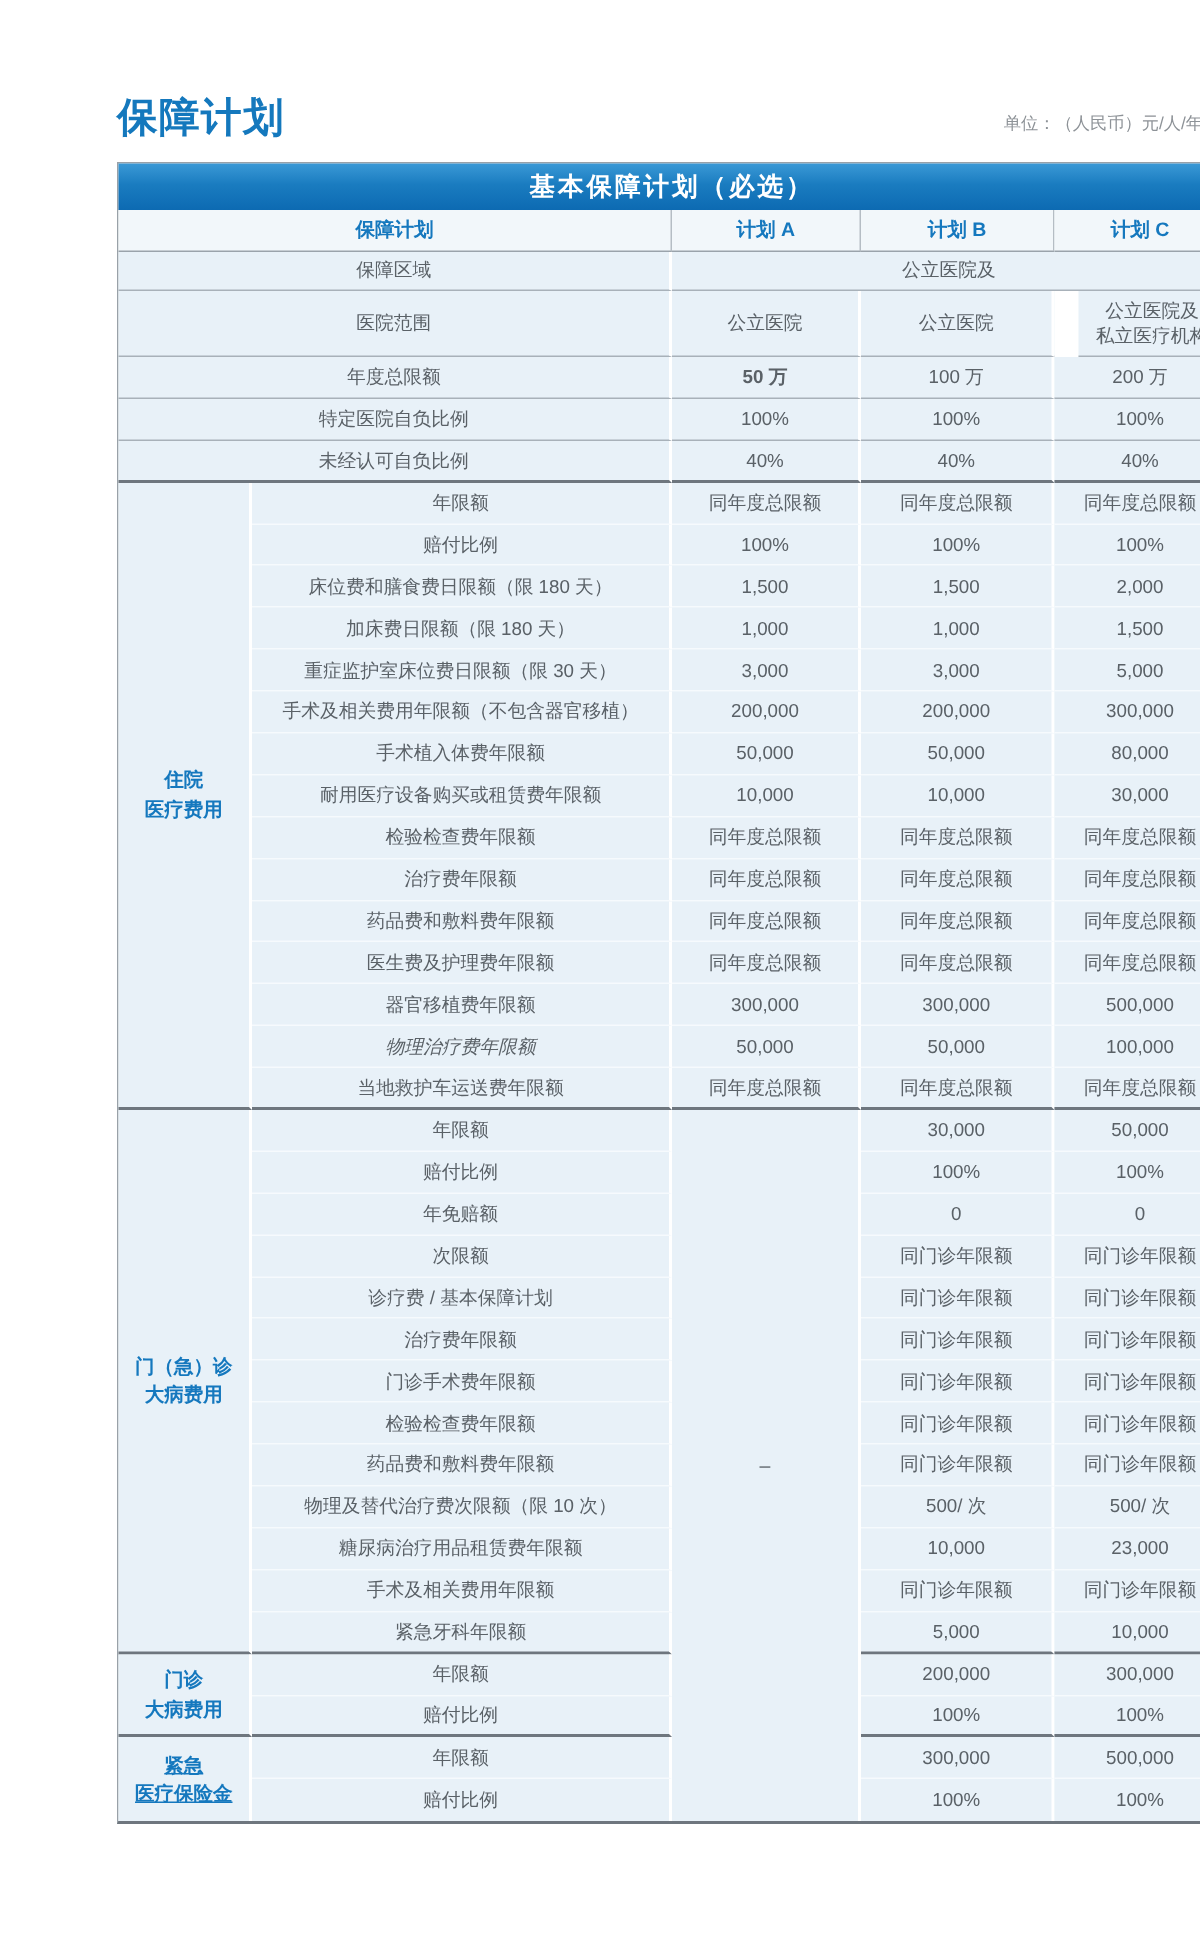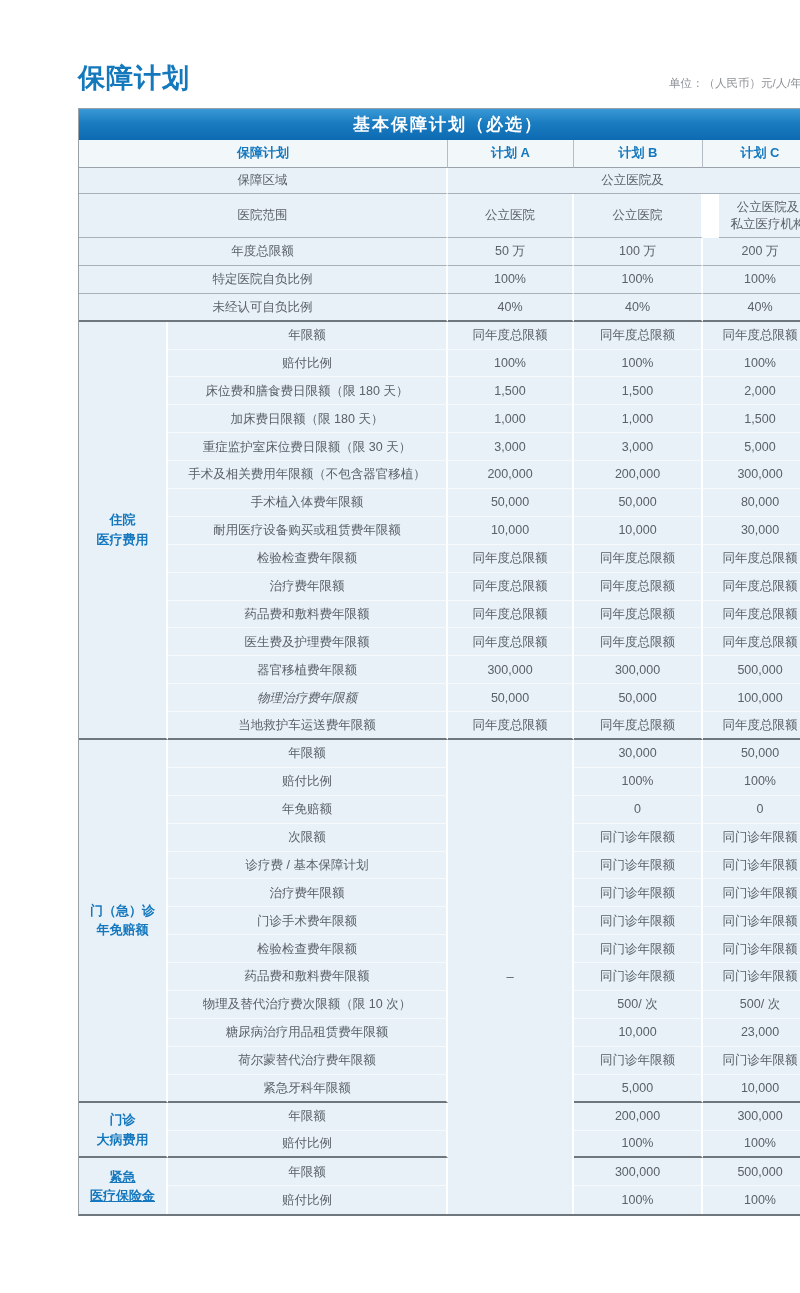--- a/index.html
+++ b/index.html
@@ -71,21 +71,21 @@
         <div class="c hdr" style="grid-area: 1 / 4;">计划 B</div>
         <div class="c hdr norr" style="grid-area: 1 / 5;">计划 C</div>
         <div class="c topsep" style="grid-area: 2 / 1 / auto / span 2;">保障区域</div>
         <div class="c topsep norr" style="grid-area: 2 / 3 / auto / span 3;">公立医院及</div>
         <div class="c topsep" style="grid-area: 3 / 1 / auto / span 2;">医院范围</div>
         <div class="c topsep" style="grid-area: 3 / 3;">公立医院</div>
         <div class="c topsep" style="grid-area: 3 / 4;">公立医院</div>
         <div class="c topsep norr" style="grid-area: 3 / 5; margin-left: 16px;">公立医院及
 私立医疗机构</div>
         <div class="c topsep" style="grid-area: 4 / 1 / auto / span 2;">年度总限额</div>
-        <div class="c topsep" style="grid-area: 4 / 3;">50 万</div>
+        <div class="c topsep" style="grid-area: 4 / 3; font-weight: bold;">50 万</div>
         <div class="c topsep" style="grid-area: 4 / 4;">100 万</div>
         <div class="c topsep norr" style="grid-area: 4 / 5;">200 万</div>
         <div class="c topsep" style="grid-area: 5 / 1 / auto / span 2;">特定医院自负比例</div>
         <div class="c topsep" style="grid-area: 5 / 3;">100%</div>
         <div class="c topsep" style="grid-area: 5 / 4;">100%</div>
         <div class="c topsep norr" style="grid-area: 5 / 5;">100%</div>
         <div class="c secend" style="grid-area: 6 / 1 / auto / span 2;">未经认可自负比例</div>
         <div class="c secend" style="grid-area: 6 / 3;">40%</div>
         <div class="c secend" style="grid-area: 6 / 4;">40%</div>
         <div class="c secend norr" style="grid-area: 6 / 5;">40%</div>
@@ -145,21 +145,21 @@
         <div class="c  norr" style="grid-area: 19 / 5;">500,000</div>
         <div class="c" style="grid-area: 20 / 2; font-style: italic;">物理治疗费年限额</div>
         <div class="c" style="grid-area: 20 / 3;">50,000</div>
         <div class="c" style="grid-area: 20 / 4;">50,000</div>
         <div class="c  norr" style="grid-area: 20 / 5;">100,000</div>
         <div class="c secend" style="grid-area: 21 / 2;">当地救护车运送费年限额</div>
         <div class="c secend" style="grid-area: 21 / 3;">同年度总限额</div>
         <div class="c secend" style="grid-area: 21 / 4;">同年度总限额</div>
         <div class="c secend norr" style="grid-area: 21 / 5;">同年度总限额</div>
         <div class="c group secend" style="grid-area: 22 / 1 / span 13;">门（急）诊
-年免赔额</div>
+大病费用</div>
         <div class="c dash nobb" style="grid-area: 22 / 3 / span 17;">–</div>
         <div class="c" style="grid-area: 22 / 2;">年限额</div>
         <div class="c" style="grid-area: 22 / 4;">30,000</div>
         <div class="c  norr" style="grid-area: 22 / 5;">50,000</div>
         <div class="c" style="grid-area: 23 / 2;">赔付比例</div>
         <div class="c" style="grid-area: 23 / 4;">100%</div>
         <div class="c  norr" style="grid-area: 23 / 5;">100%</div>
         <div class="c" style="grid-area: 24 / 2;">年免赔额</div>
         <div class="c" style="grid-area: 24 / 4;">0</div>
         <div class="c  norr" style="grid-area: 24 / 5;">0</div>
@@ -180,21 +180,21 @@
         <div class="c  norr" style="grid-area: 29 / 5;">同门诊年限额</div>
         <div class="c" style="grid-area: 30 / 2;">药品费和敷料费年限额</div>
         <div class="c" style="grid-area: 30 / 4;">同门诊年限额</div>
         <div class="c  norr" style="grid-area: 30 / 5;">同门诊年限额</div>
         <div class="c" style="grid-area: 31 / 2;">物理及替代治疗费次限额（限 10 次）</div>
         <div class="c" style="grid-area: 31 / 4;">500/ 次</div>
         <div class="c  norr" style="grid-area: 31 / 5;">500/ 次</div>
         <div class="c" style="grid-area: 32 / 2;">糖尿病治疗用品租赁费年限额</div>
         <div class="c" style="grid-area: 32 / 4;">10,000</div>
         <div class="c  norr" style="grid-area: 32 / 5;">23,000</div>
-        <div class="c" style="grid-area: 33 / 2;">荷尔蒙替代治疗费年限额</div>
+        <div class="c" style="grid-area: 33 / 2;">手术及相关费用年限额</div>
         <div class="c" style="grid-area: 33 / 4;">同门诊年限额</div>
         <div class="c  norr" style="grid-area: 33 / 5;">同门诊年限额</div>
         <div class="c secend" style="grid-area: 34 / 2;">紧急牙科年限额</div>
         <div class="c secend" style="grid-area: 34 / 4;">5,000</div>
         <div class="c secend norr" style="grid-area: 34 / 5;">10,000</div>
         <div class="c group secend" style="grid-area: 35 / 1 / span 2;">门诊
 大病费用</div>
         <div class="c" style="grid-area: 35 / 2;">年限额</div>
         <div class="c" style="grid-area: 35 / 4;">200,000</div>
         <div class="c  norr" style="grid-area: 35 / 5;">300,000</div>

